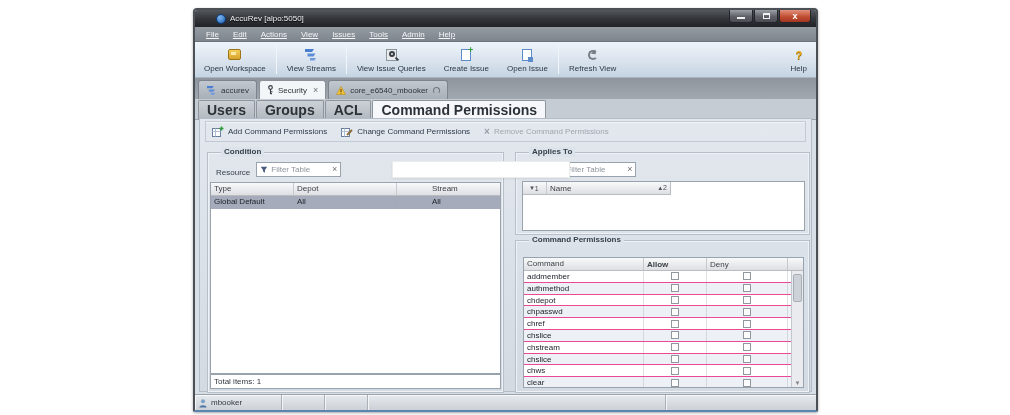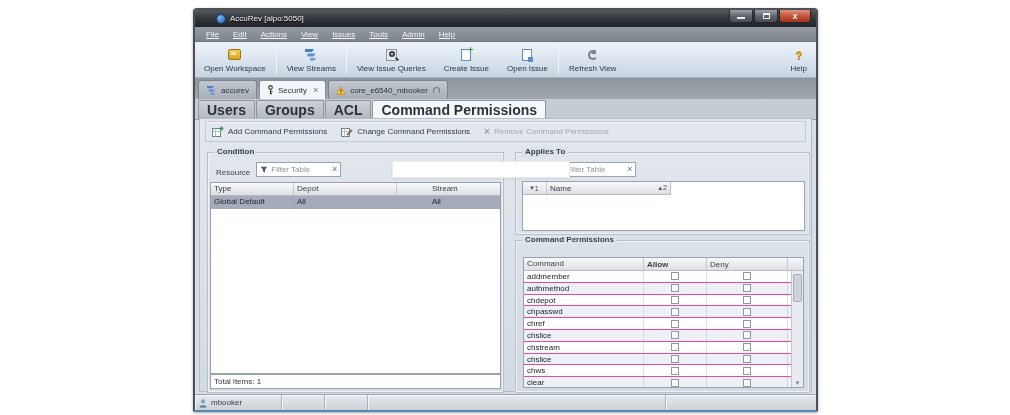--- a/index.html
+++ b/index.html
@@ -81,21 +81,21 @@
 
   .actionbar { position:absolute; left:5px; right:5px; top:2px; height:21px;
                border:1px solid #c2cad3; box-shadow:inset 0 1px 0 #f2f5f8;
                display:flex; align-items:center; padding-left:6px; }
   .act { display:flex; align-items:center; font-size:8px; color:#2e3949; margin-right:14px; }
   .act .aicn { margin-right:4px; display:flex; }
   .act.disabled { color:#a0a6ad; }
   .x-red { color:#9aa0a8; font-size:10px; font-weight:bold; margin-right:4px; }
 
   .groupbox { position:absolute; border:1px solid #b7bfc9; box-shadow:inset 0 0 0 1px #eef2f6; }
-  .gb-label { position:absolute; top:-6px; left:6px; font-size:8px; font-weight:bold; color:#39414b;
+  .gb-label { position:absolute; top:-6px; left:13px; font-size:8px; font-weight:bold; color:#39414b;
               background:#dde3ea; padding:0 3px; line-height:10px; }
 
   #gb-condition { left:7px;  top:33px;  width:297px; height:241px; }
   #gb-applies   { left:315px; top:33px; width:295px; height:83px; }
   #gb-cmdperm   { left:315px; top:121px; width:295px; height:153px; }
 
   .filter-row { position:absolute; top:8px; left:0; right:0; height:16px; display:flex; align-items:flex-end; }
   .flabel { font-size:8px; color:#3a414a; }
   .filterbox { width:85px; height:15px; background:#fff; border:1px solid #99a3ad;
                display:flex; align-items:center; padding:0 3px; }

